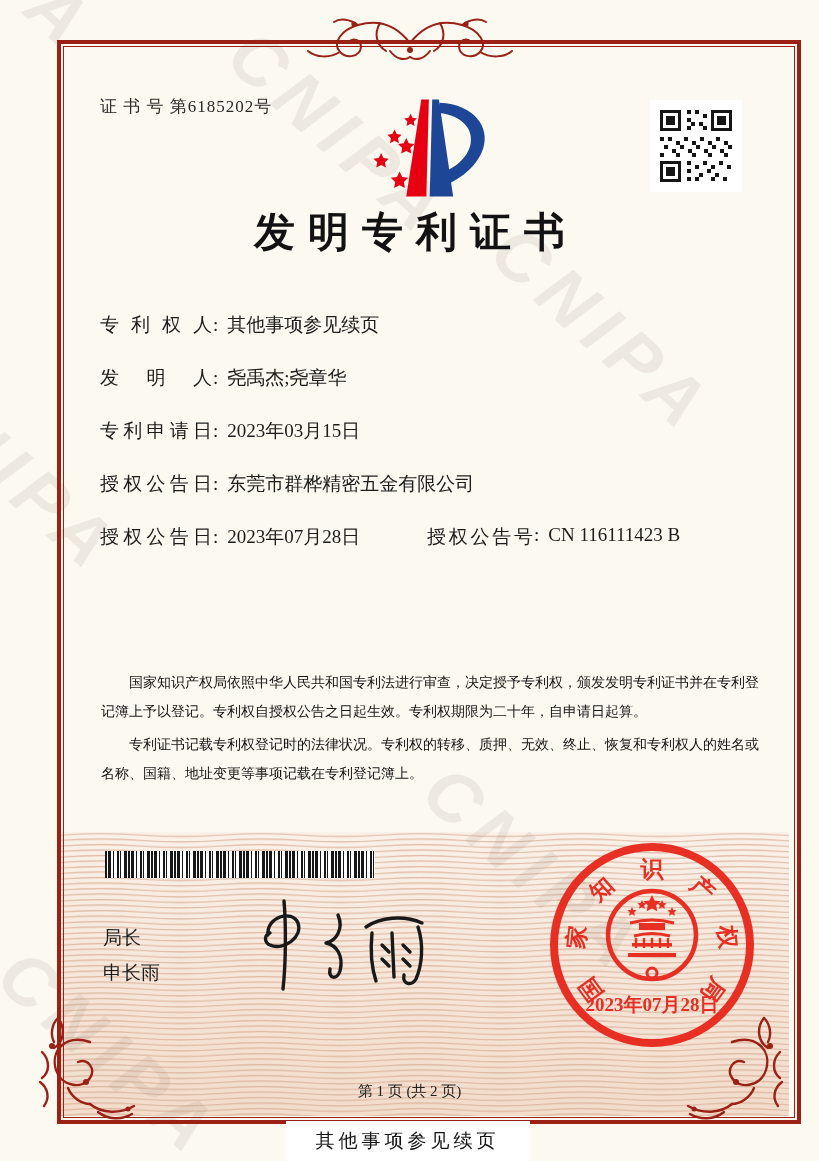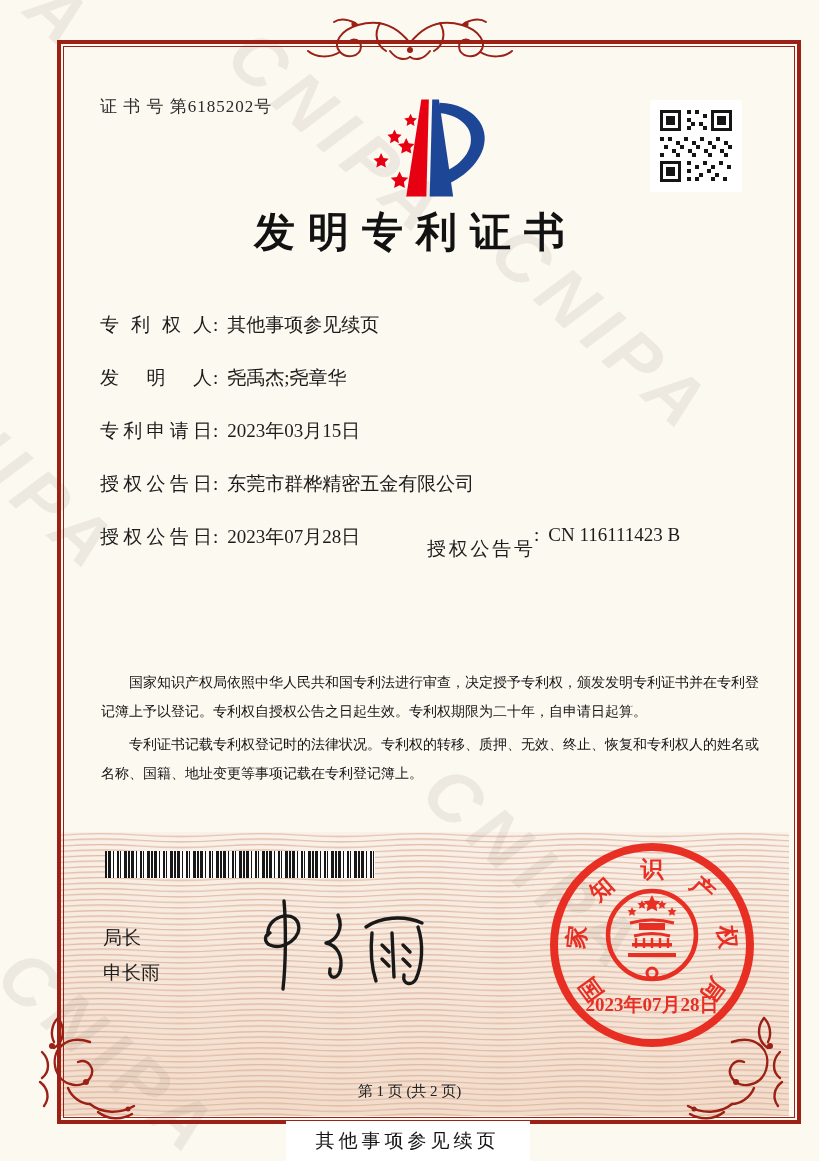--- a/index.html
+++ b/index.html
@@ -31,21 +31,21 @@
 
   .title{position:absolute;left:0;right:0;top:205px;z-index:5;text-align:center;
          font-size:41px;font-weight:bold;color:#121212;letter-spacing:13px;text-indent:13px;}
 
   
   .fields{position:absolute;left:100px;top:312px;width:640px;z-index:5;}
   .frow{position:relative;height:22px;margin-bottom:31px;font-size:19px;color:#1c1c1c;white-space:nowrap;}
   .flabel{display:inline-block;width:112px;text-align:justify;text-align-last:justify;vertical-align:top;}
   .fcolon{margin:0 9px 0 1px;}
   .fgroup2{position:absolute;left:327px;top:0;}
-  .fgroup2 .flabel{width:106px;margin-top:12px;}
+  .fgroup2 .flabel{width:106px;}
 
   
   .paras{position:absolute;left:97px;top:668px;width:662px;z-index:5;}
   .paras p{margin:0 0 4px 4px;font-size:14px;line-height:29px;color:#141414;
            text-indent:2em;text-align:justify;}
 
   .barcode{position:absolute;left:105px;top:851px;width:270px;height:27px;z-index:5;
            background:repeating-linear-gradient(90deg,
              #171717 0 2px,#fdfdfd 2px 3px,#171717 3px 6px,#fdfdfd 6px 8px,
              #171717 8px 9px,#fdfdfd 9px 12px,#171717 12px 14px,#fdfdfd 14px 15px,

